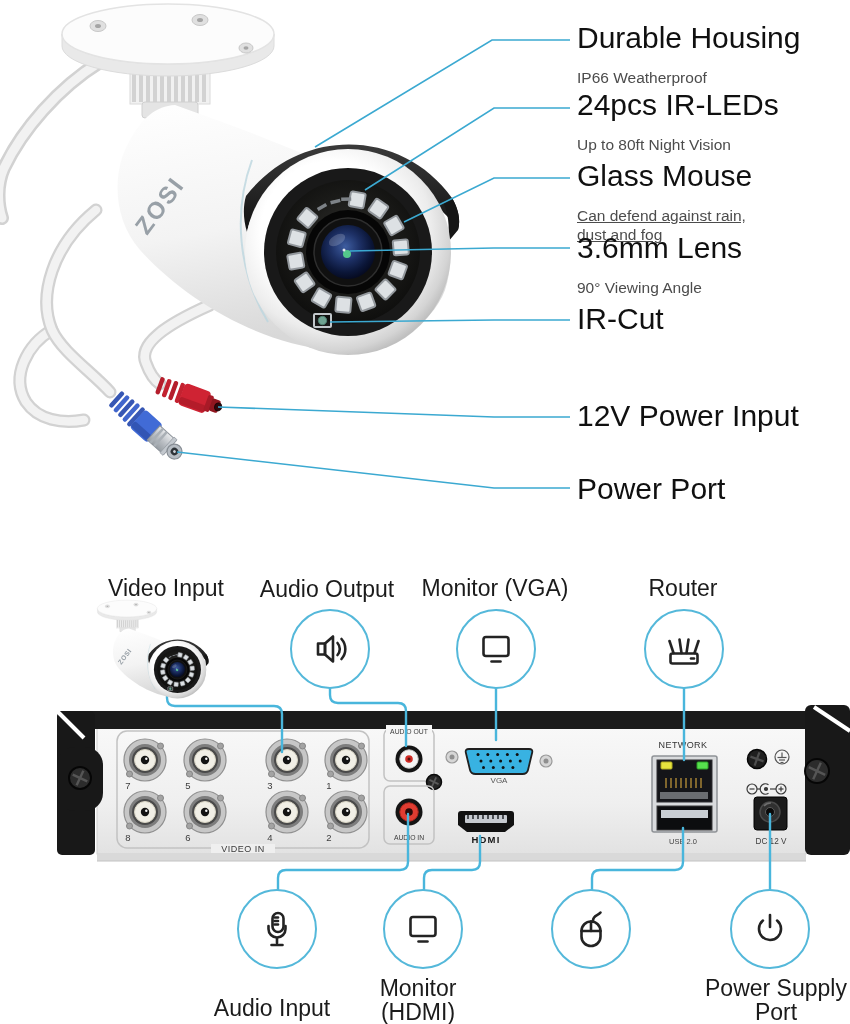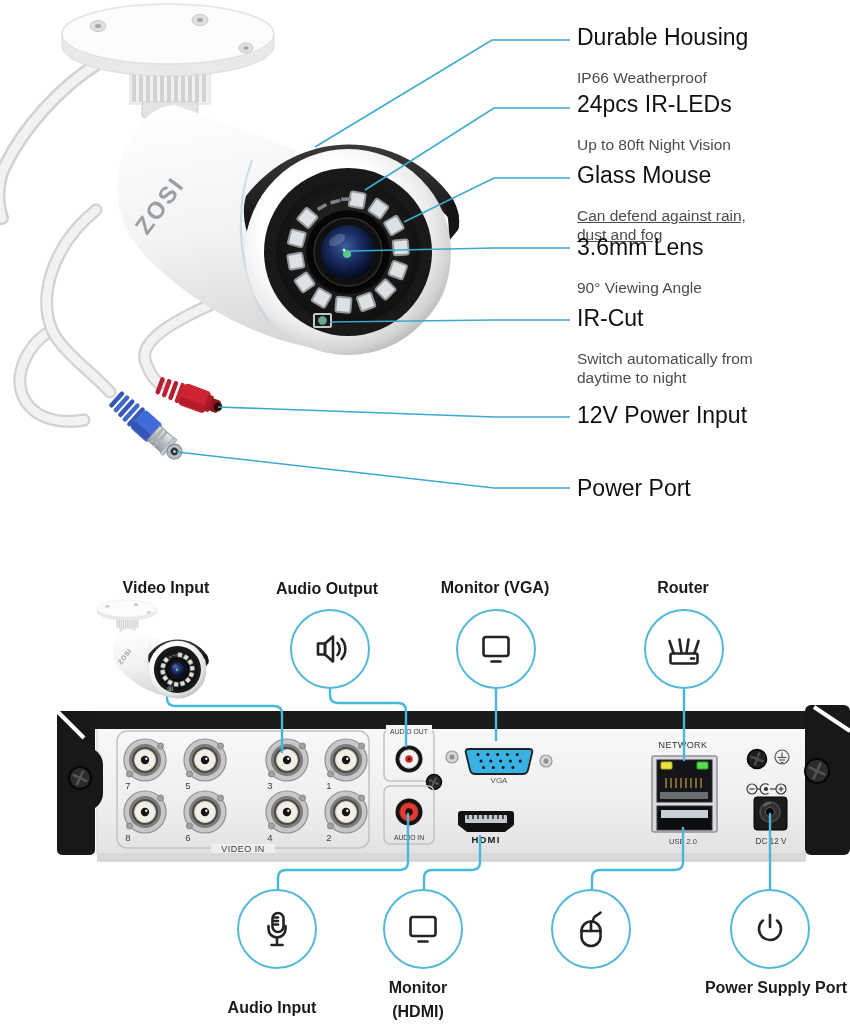--- a/index.html
+++ b/index.html
@@ -1,30 +1,30 @@
 <!DOCTYPE html>
 <html><head>
 <meta charset="utf-8">
 <style>
   html,body{margin:0;padding:0;background:#fff;}
   .stage{position:relative;width:850px;height:1024px;background:#fff;overflow:hidden;
          font-family:"Liberation Sans",sans-serif;}
   .art{position:absolute;left:0;top:0;}
   
   .co{position:absolute;left:577px;}
-  .co-title{font-size:23px;line-height:25px;color:#101010;white-space:nowrap;}
+  .co-title{font-size:30px;line-height:25px;color:#101010;white-space:nowrap;}
   .co-desc{font-size:15.5px;line-height:19px;color:#4c4c4c;margin-top:18px;}
   .w200{width:200px;text-decoration:underline;} .w210{width:212px;}
   
   .circle{position:absolute;width:76px;height:76px;border:2px solid #54b8da;border-radius:50%;
           background:#fff;display:flex;align-items:center;justify-content:center;}
   .circle svg{fill:none;stroke:#232323;stroke-width:2.6;stroke-linecap:round;stroke-linejoin:round;}
   
-  .conn-label{position:absolute;transform:translateX(-50%);font-size:16px;line-height:24px;
-              color:#1b1b1b;text-align:center;white-space:nowrap;font-weight:bold;}
+  .conn-label{position:absolute;transform:translateX(-50%);font-size:23px;line-height:24px;
+              color:#1b1b1b;text-align:center;white-space:nowrap;}
   .wrap{white-space:normal;}
   .w96{width:96px;} .w122{width:122px;} .w150{width:150px;}
   
   text{font-family:"Liberation Sans",sans-serif;}
 </style>
 </head>
 <body>
 
 <div class="stage">
 
@@ -465,21 +465,20 @@
 <div class="co" style="top:163px">
   <div class="co-title">Glass Mouse</div>
   <div class="co-desc w200">Can defend against rain, dust and fog</div>
 </div>
 <div class="co" style="top:235px">
   <div class="co-title">3.6mm Lens</div>
   <div class="co-desc">90° Viewing Angle</div>
 </div>
 <div class="co" style="top:306px">
   <div class="co-title">IR-Cut</div>
-  <div class="co-desc w210">Switch automatically from daytime to night</div>
 </div>
 <div class="co" style="top:403px">
   <div class="co-title">12V Power Input</div>
 </div>
 <div class="co" style="top:476px">
   <div class="co-title">Power Port</div>
 </div>
 
 <div class="conn-label" style="left:166px;top:576px">Video Input</div>
 <div class="conn-label" style="left:327px;top:577px">Audio Output</div>

